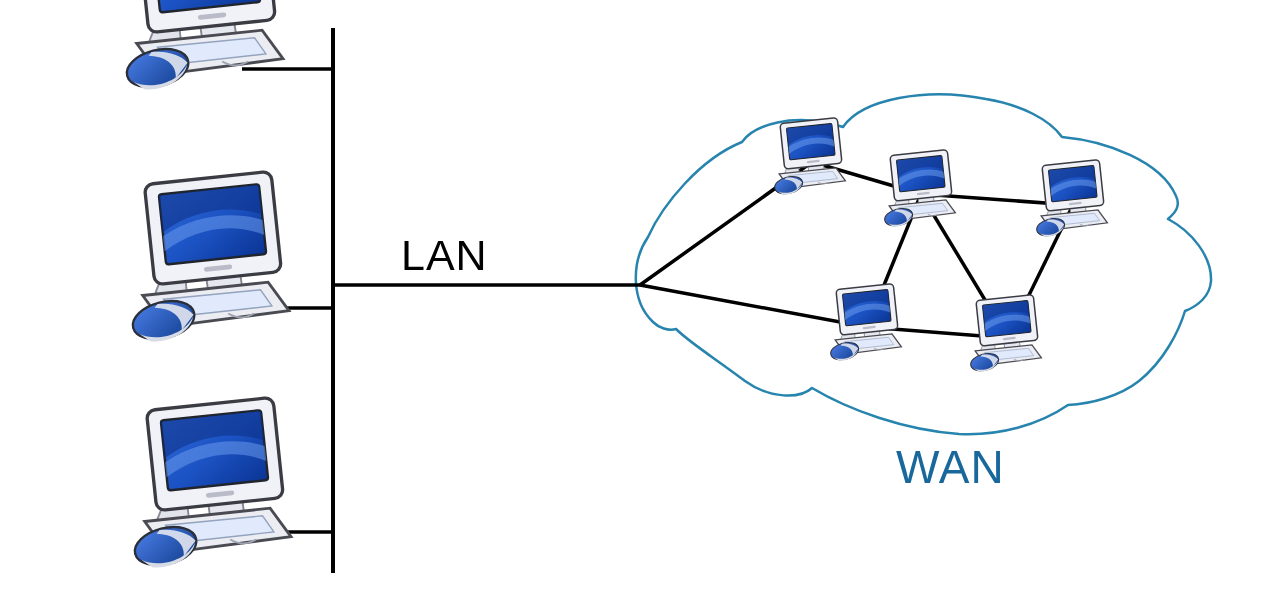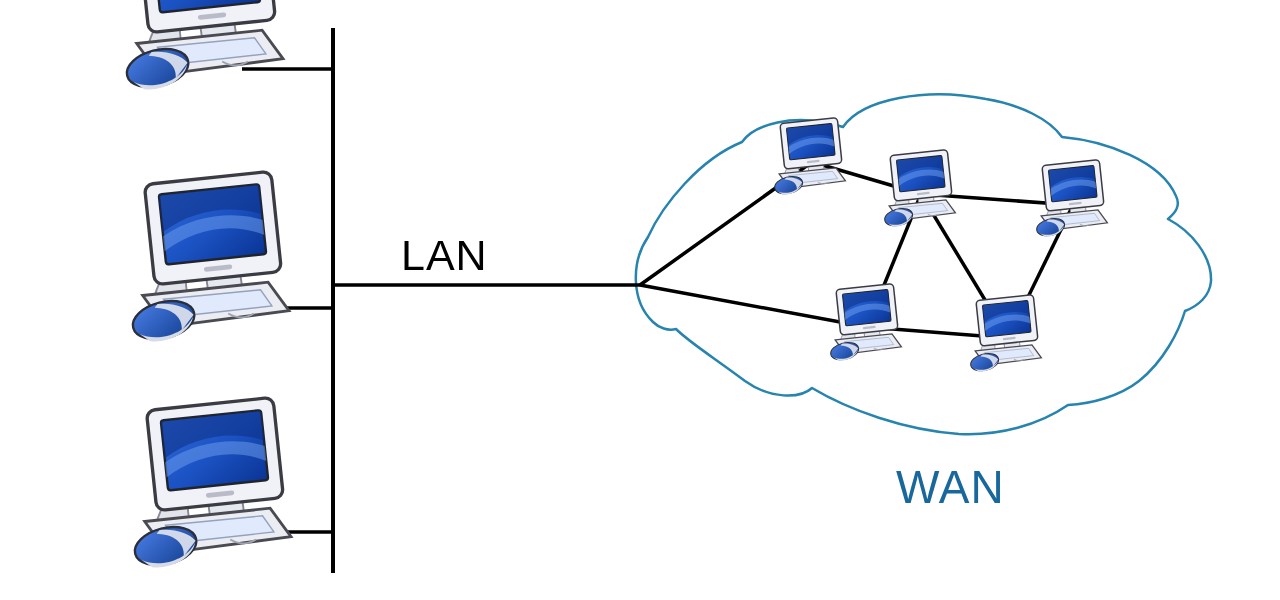--- a/index.html
+++ b/index.html
@@ -3,21 +3,21 @@
 <meta charset="utf-8">
 <style>
   html,body{margin:0;padding:0;background:#ffffff;}
   #stage{
     position:relative;width:1280px;height:600px;overflow:hidden;background:#ffffff;
     font-family:"Liberation Sans",sans-serif;
   }
   #net-svg{position:absolute;left:0;top:0;}
   .net-label{position:absolute;user-select:none;line-height:1;}
   #lan-label{left:401px;top:234px;font-size:43px;color:#000000;letter-spacing:1px;}
-  #wan-label{left:896px;top:464px;font-size:46px;letter-spacing:1px;}
+  #wan-label{left:896px;top:444px;font-size:46px;letter-spacing:1px;}
 </style>
 </head>
 <body>
 
 <div id="stage">
 
   <svg id="net-svg" width="1280" height="600" viewBox="0 0 1280 600">
     <defs>
       <linearGradient id="g-screen" x1="0" y1="0" x2="1" y2="1">
         <stop offset="0" stop-color="#2f6ad8"></stop>

